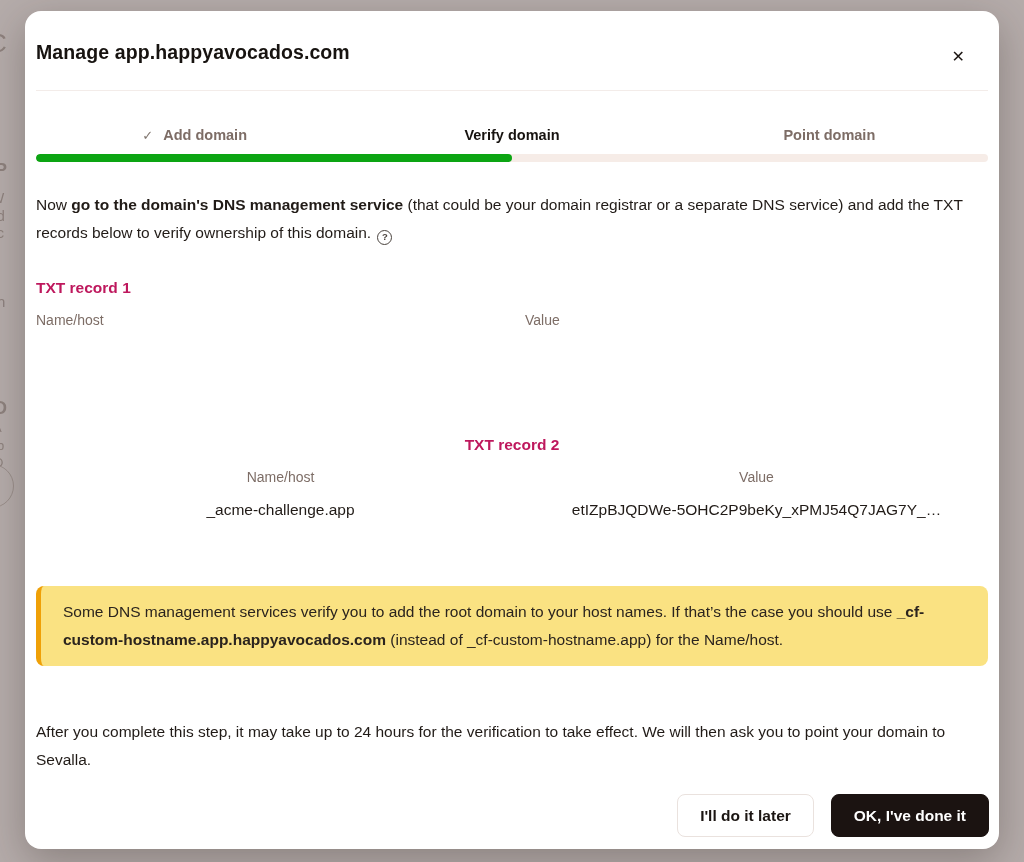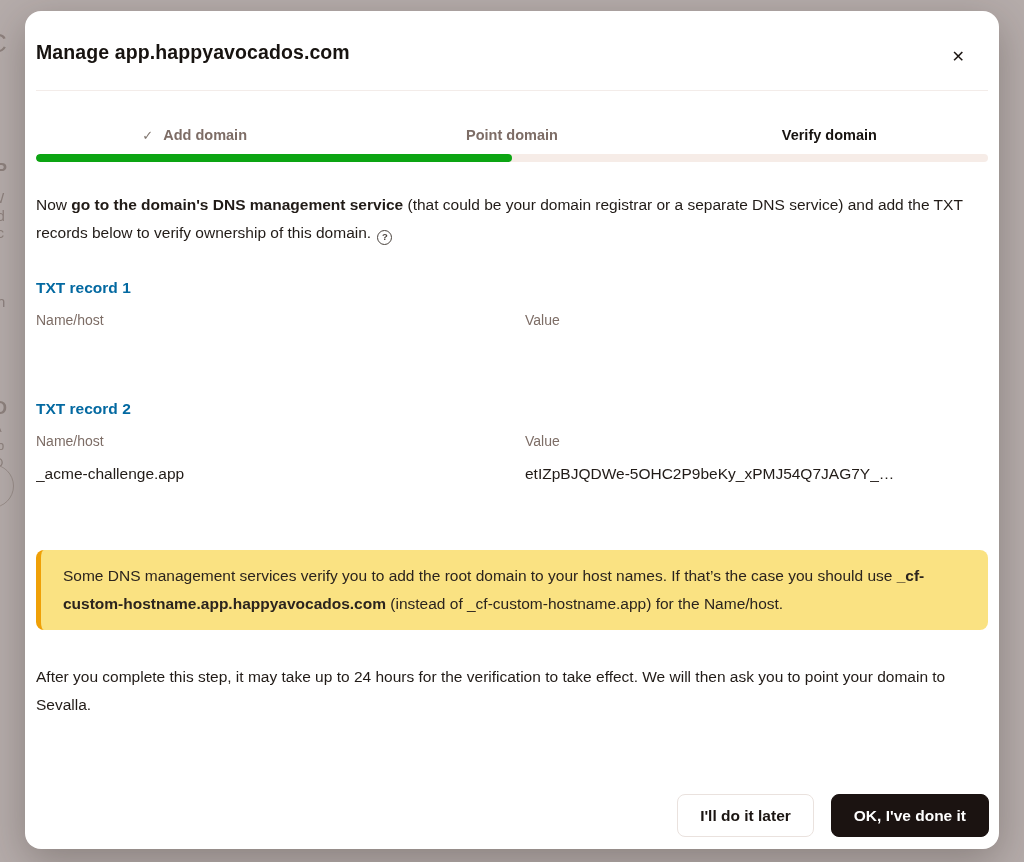--- a/index.html
+++ b/index.html
@@ -105,25 +105,25 @@
     border: 1.3px solid #4a433e;
     border-radius: 50%;
     font-size: 9.5px;
     font-weight: 700;
     color: #4a433e;
     vertical-align: -2px;
     margin-left: 2px;
     cursor: pointer;
   }
   .record { margin-top: 32px; }
-  .record + .record { margin-top: 56px; }
+  .record + .record { margin-top: 92px; text-align: center; }
   .record-title {
     font-size: 15.5px;
     font-weight: 700;
-    color: #0369a1;
+    color: #be185d;
   }
   .record-grid {
     display: grid;
     grid-template-columns: 489px 1fr;
   }
   .record-grid.labels { margin-top: 15px; }
   .record-grid.values { margin-top: 16px; }
   .field-label {
     font-size: 14px;
     color: var(--muted_label, #7d6d66);
@@ -138,21 +138,21 @@
     margin-top: 67px;
     background: var(--warning_bg, #fae282);
     border-left: 5px solid var(--warning_border, #efa007);
     border-radius: 8px;
     padding: 12px 22px;
     font-size: 15.5px;
     line-height: 28px;
     color: #2b241e;
   }
   .after-note {
-    margin-top: 33px;
+    margin-top: 52px;
     font-size: 15.5px;
     line-height: 28px;
     color: #211b17;
   }
   .modal-footer {
     position: absolute;
     left: 0; right: 0; bottom: 12px;
     display: flex;
     justify-content: flex-end;
     gap: 17px;
@@ -203,25 +203,25 @@
     <div class="header-divider"></div>
   </div>
 
   <div class="content">
 
     <div class="stepper-labels">
       <div class="step done">
         <span class="check">✓</span>
         <span>Add domain</span>
       </div>
+      <div class="step active">
+        <span>Verify domain</span>
+      </div>
       <div class="step">
         <span>Point domain</span>
-      </div>
-      <div class="step active">
-        <span>Verify domain</span>
       </div>
     </div>
 
     <div class="progress">
       <div class="progress-fill" style="width: 50%;"></div>
     </div>
 
     <p class="intro"><span>Now </span><b>go to the domain's DNS management service</b><span> (that could be your domain registrar or a separate DNS service) and add the TXT records below to verify ownership of this domain. </span><span class="help-icon">?</span></p>
 
     <div class="record">

